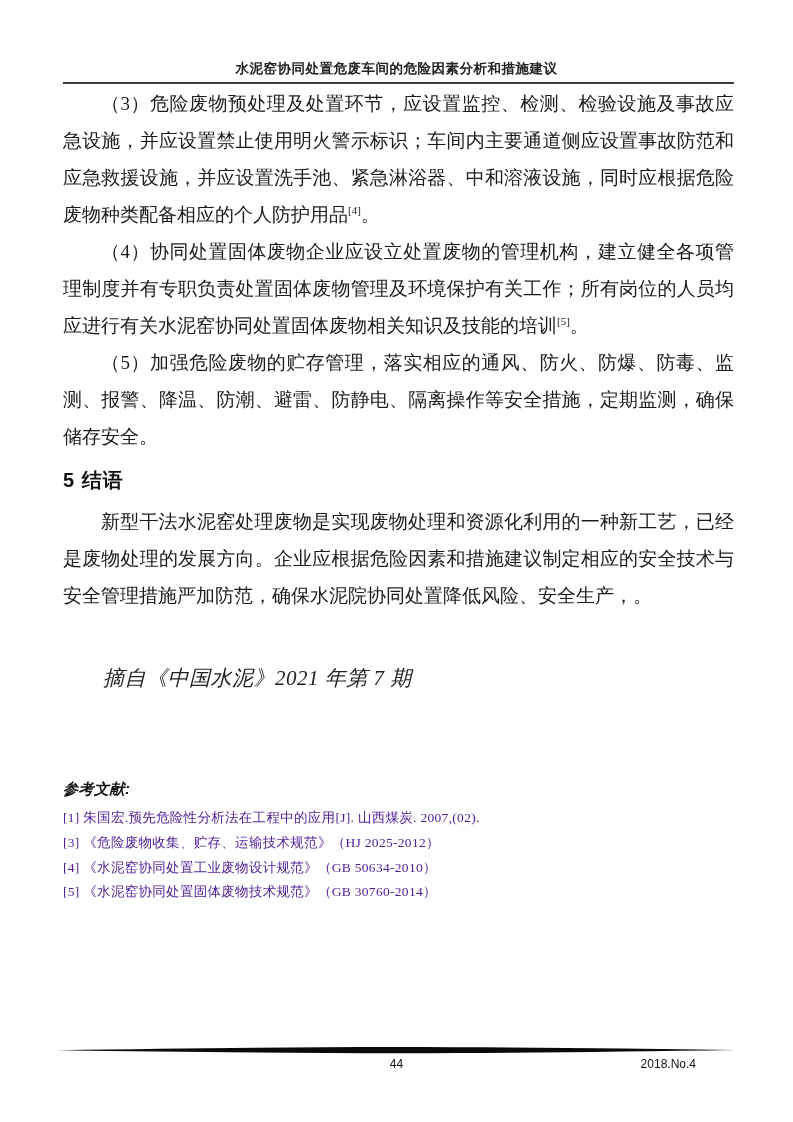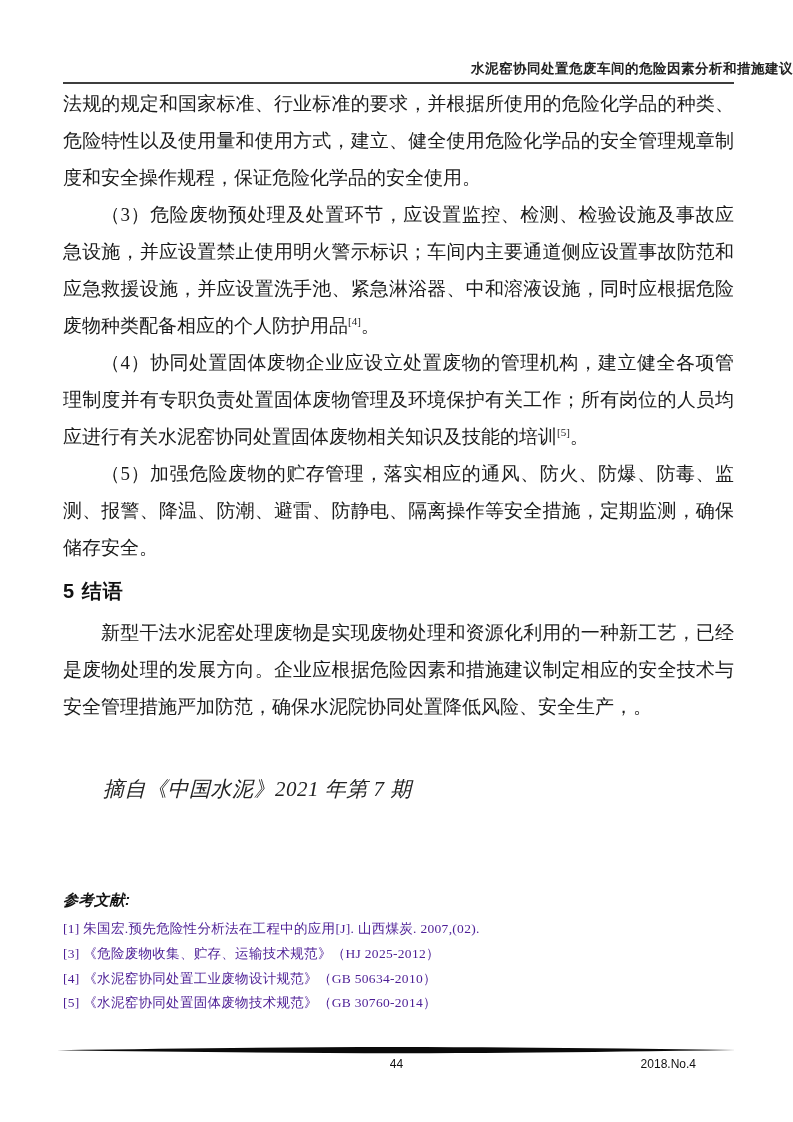--- a/index.html
+++ b/index.html
@@ -7,21 +7,21 @@
     position: relative;
     width: 793px;
     height: 1122px;
     background: #ffffff;
     color: #1b1b1b;
     font-family: "Liberation Serif", serif;
     overflow: hidden;
   }
   .header-title {
     padding-top: 60px;
-    text-align: right;
+    text-align: center;
     font-size: 13.5px;
     font-weight: bold;
     letter-spacing: 0.5px;
     color: #222;
   }
   .header-rule {
     height: 2px;
     background: #3d3d3d;
     margin: 4px 59px 0 63px;
   }
@@ -106,23 +106,20 @@
 <body>
 
 <div class="page">
 
   <div class="header-title">水泥窑协同处置危废车间的危险因素分析和措施建议</div>
   <div class="header-rule"></div>
 
   <div class="content">
 
     <div class="body-text">
-      <p>
-        <span>法规的规定和国家标准、行业标准的要求，并根据所使用的危险化学品的种类、危险特性以及使用量和使用方式，建立、健全使用危险化学品的安全管理规章制度和安全操作规程，保证危险化学品的安全使用。</span>
-      </p>
       <p class="indent">
         <span>（3）危险废物预处理及处置环节，应设置监控、检测、检验设施及事故应急设施，并应设置禁止使用明火警示标识；车间内主要通道侧应设置事故防范和应急救援设施，并应设置洗手池、紧急淋浴器、中和溶液设施，同时应根据危险废物种类配备相应的个人防护用品</span><sup class="cite">[4]</sup><span>。</span>
       </p>
       <p class="indent">
         <span>（4）协同处置固体废物企业应设立处置废物的管理机构，建立健全各项管理制度并有专职负责处置固体废物管理及环境保护有关工作；所有岗位的人员均应进行有关水泥窑协同处置固体废物相关知识及技能的培训</span><sup class="cite">[5]</sup><span>。</span>
       </p>
       <p class="indent">
         <span>（5）加强危险废物的贮存管理，落实相应的通风、防火、防爆、防毒、监测、报警、降温、防潮、避雷、防静电、隔离操作等安全措施，定期监测，确保储存安全。</span>
       </p>
     </div>

